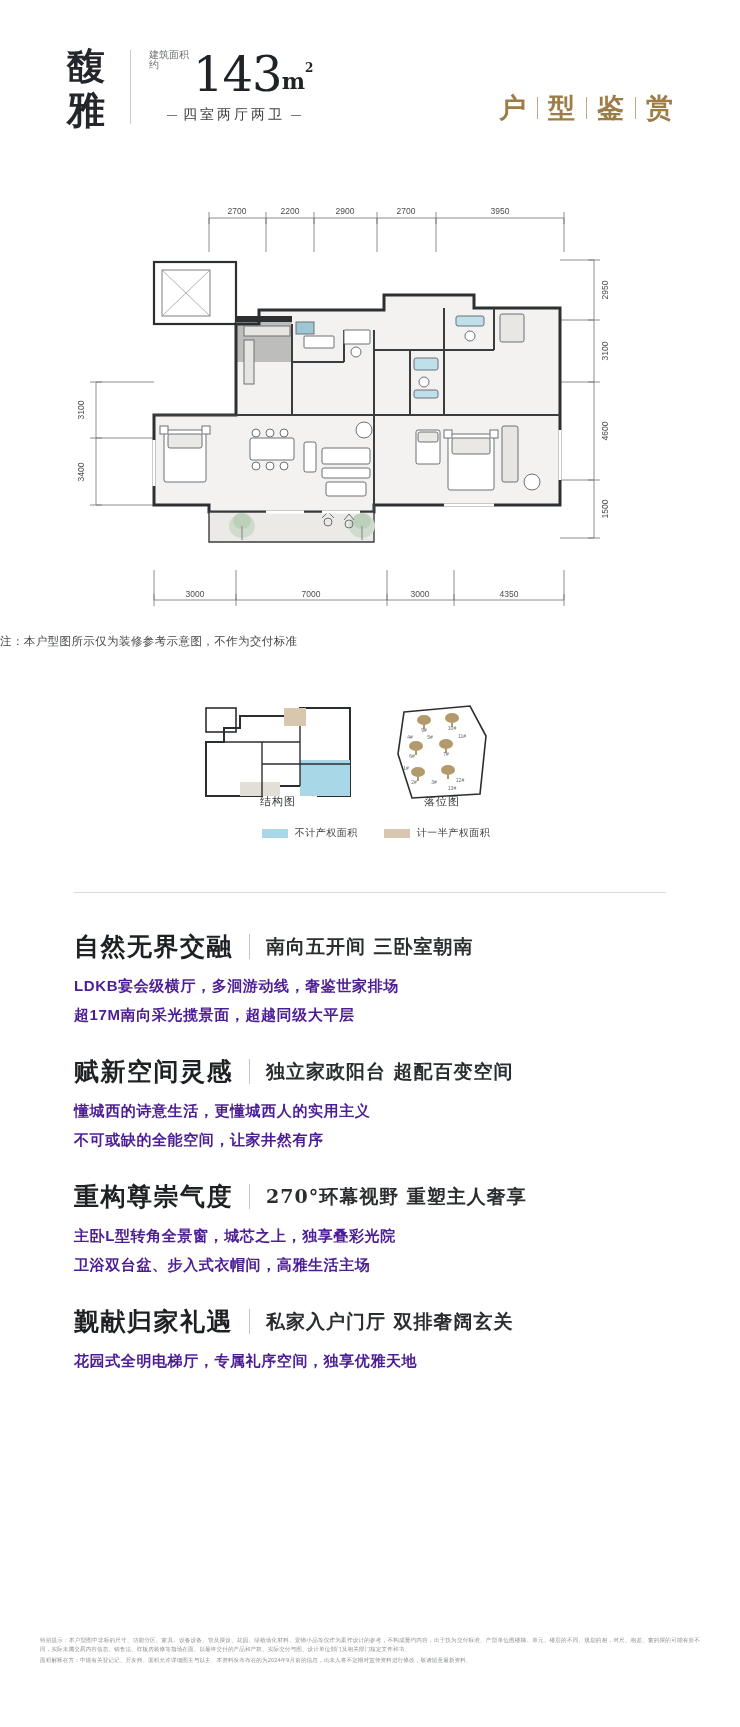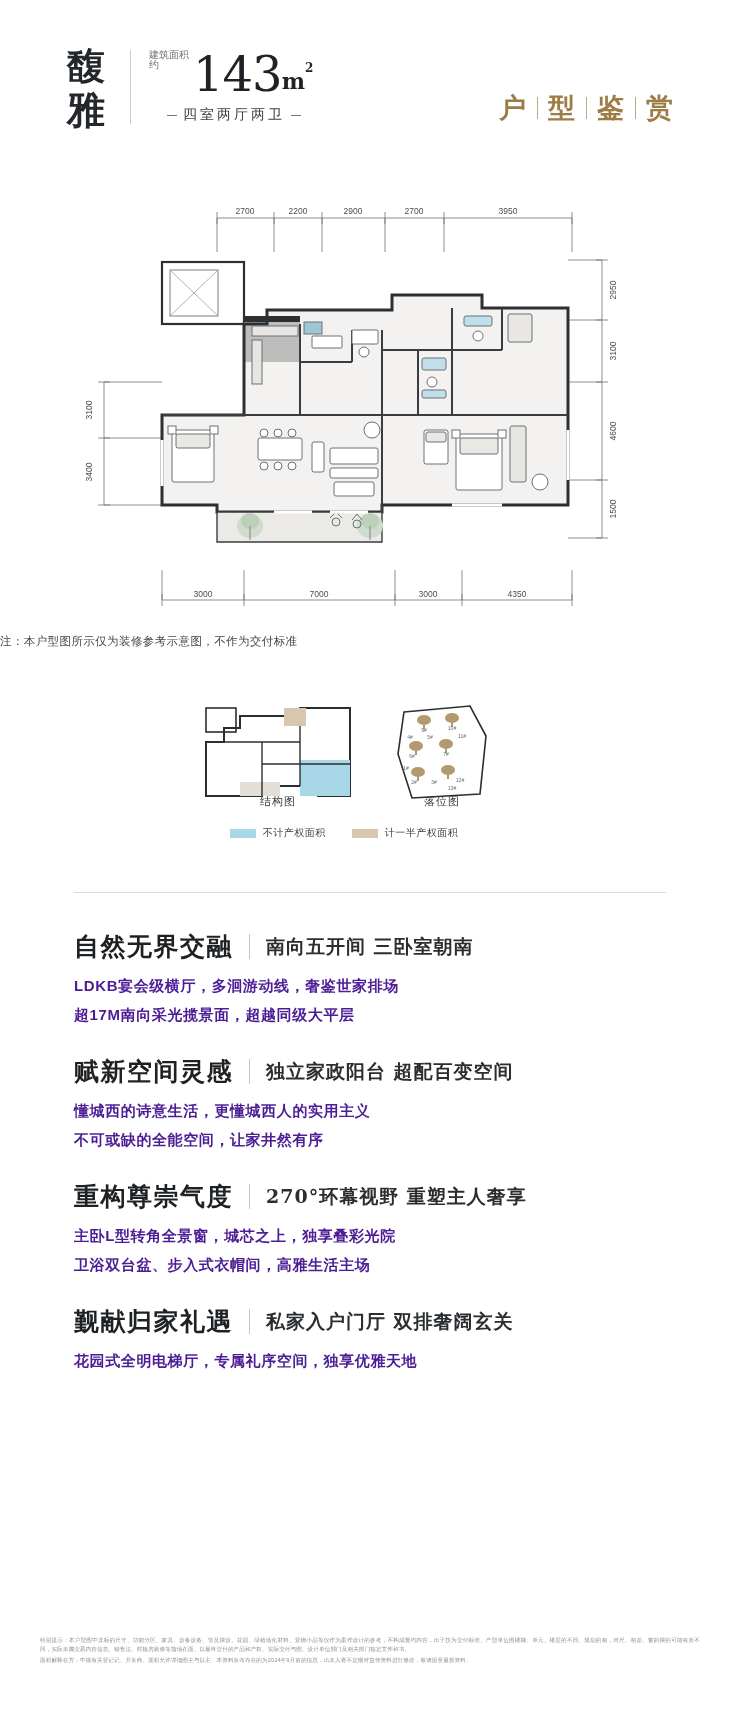--- a/index.html
+++ b/index.html
@@ -41,34 +41,34 @@
   .rooms .dash{display:inline-block;width:10px;height:1px;background:#75797c;}
 
   .hx-block{position:absolute;right:56px;top:46px;display:flex;align-items:center;}
   .hx-char{
     font-family:"DejaVu Serif","Liberation Serif",serif;
     font-size:27px;font-weight:700;color:#9d7c46;letter-spacing:1px;padding:0 10px;
   }
   .hx-sep{width:1px;height:22px;background:#bfa982;}
 
   
-  .plan-wrap{position:absolute;left:12px;top:190px;width:704px;height:470px;}
+  .plan-wrap{position:absolute;left:4px;top:190px;width:704px;height:470px;}
   svg{display:block;}
 
   .note{
     position:absolute;left:0;top:634px;width:740px;text-align:left;
     font-size:11.5px;color:#45484b;letter-spacing:.4px;
   }
 
   
   .mini-wrap{position:absolute;left:0;top:694px;width:740px;height:160px;}
   .mini-label{
     position:absolute;font-size:11px;color:#35383b;letter-spacing:1px;text-align:center;width:120px;
   }
-  .legend{position:absolute;left:0;top:826px;width:688px;display:flex;justify-content:center;gap:26px;align-items:center;}
+  .legend{position:absolute;left:0;top:826px;width:688px;display:flex;justify-content:center;gap:26px;align-items:center;padding-left:32px;}
   .legend-item{display:flex;align-items:center;gap:7px;font-size:10px;color:#3c3f42;letter-spacing:.5px;}
   .sw{width:26px;height:9px;display:inline-block;}
 
   .divider{position:absolute;left:74px;top:892px;width:592px;height:1px;background:#d7d9da;}
 
   
   .features{position:absolute;left:0;top:930px;width:740px;}
   .feature{margin:0 0 0 0;padding:0 0 30px 0;}
   .f-head{display:flex;align-items:center;padding-left:74px;}
   .f-title{

